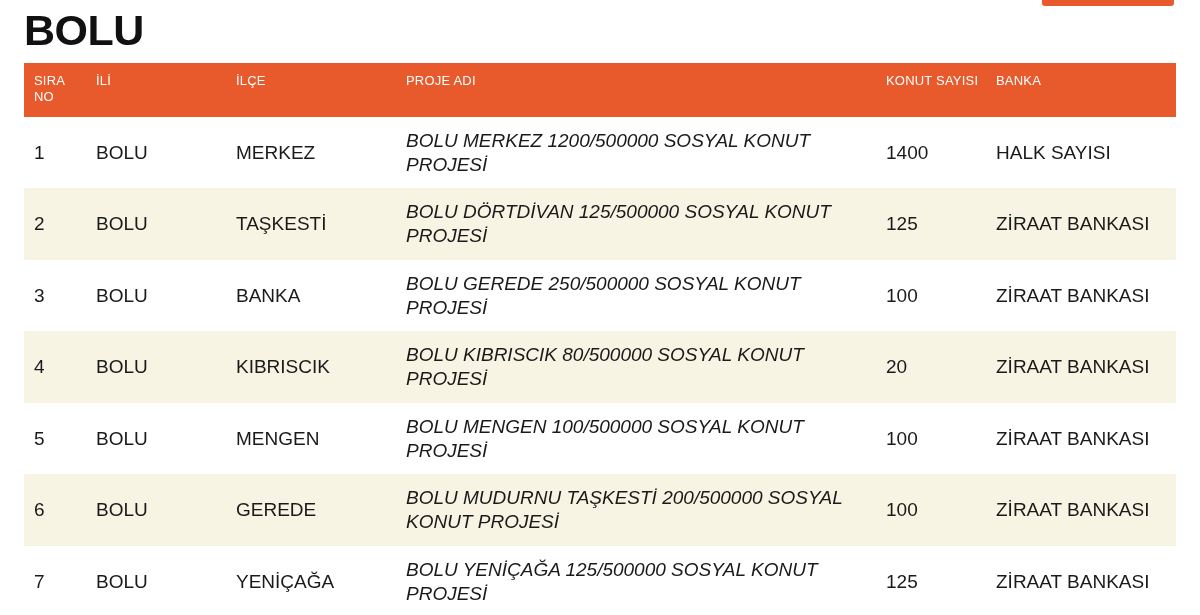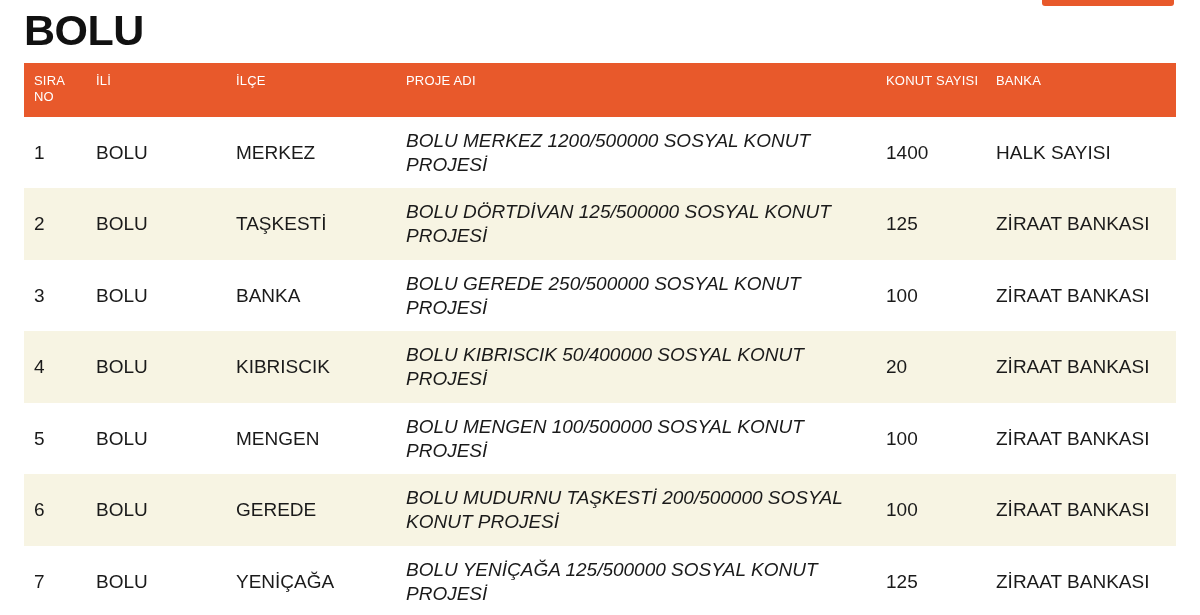--- a/index.html
+++ b/index.html
@@ -129,21 +129,21 @@
         <td>BOLU</td>
         <td>BANKA</td>
         <td class="proj">BOLU GEREDE 250/500000 SOSYAL KONUT PROJESİ</td>
         <td class="num">100</td>
         <td>ZİRAAT BANKASI</td>
       </tr>
       <tr class="alt">
         <td class="first num">4</td>
         <td>BOLU</td>
         <td>KIBRISCIK</td>
-        <td class="proj">BOLU KIBRISCIK 50/400000 SOSYAL KONUT PROJESİ</td>
+        <td class="proj">BOLU KIBRISCIK 80/500000 SOSYAL KONUT PROJESİ</td>
         <td class="num">20</td>
         <td>ZİRAAT BANKASI</td>
       </tr>
       <tr class="plain">
         <td class="first num">5</td>
         <td>BOLU</td>
         <td>MENGEN</td>
         <td class="proj">BOLU MENGEN 100/500000 SOSYAL KONUT PROJESİ</td>
         <td class="num">100</td>
         <td>ZİRAAT BANKASI</td>

